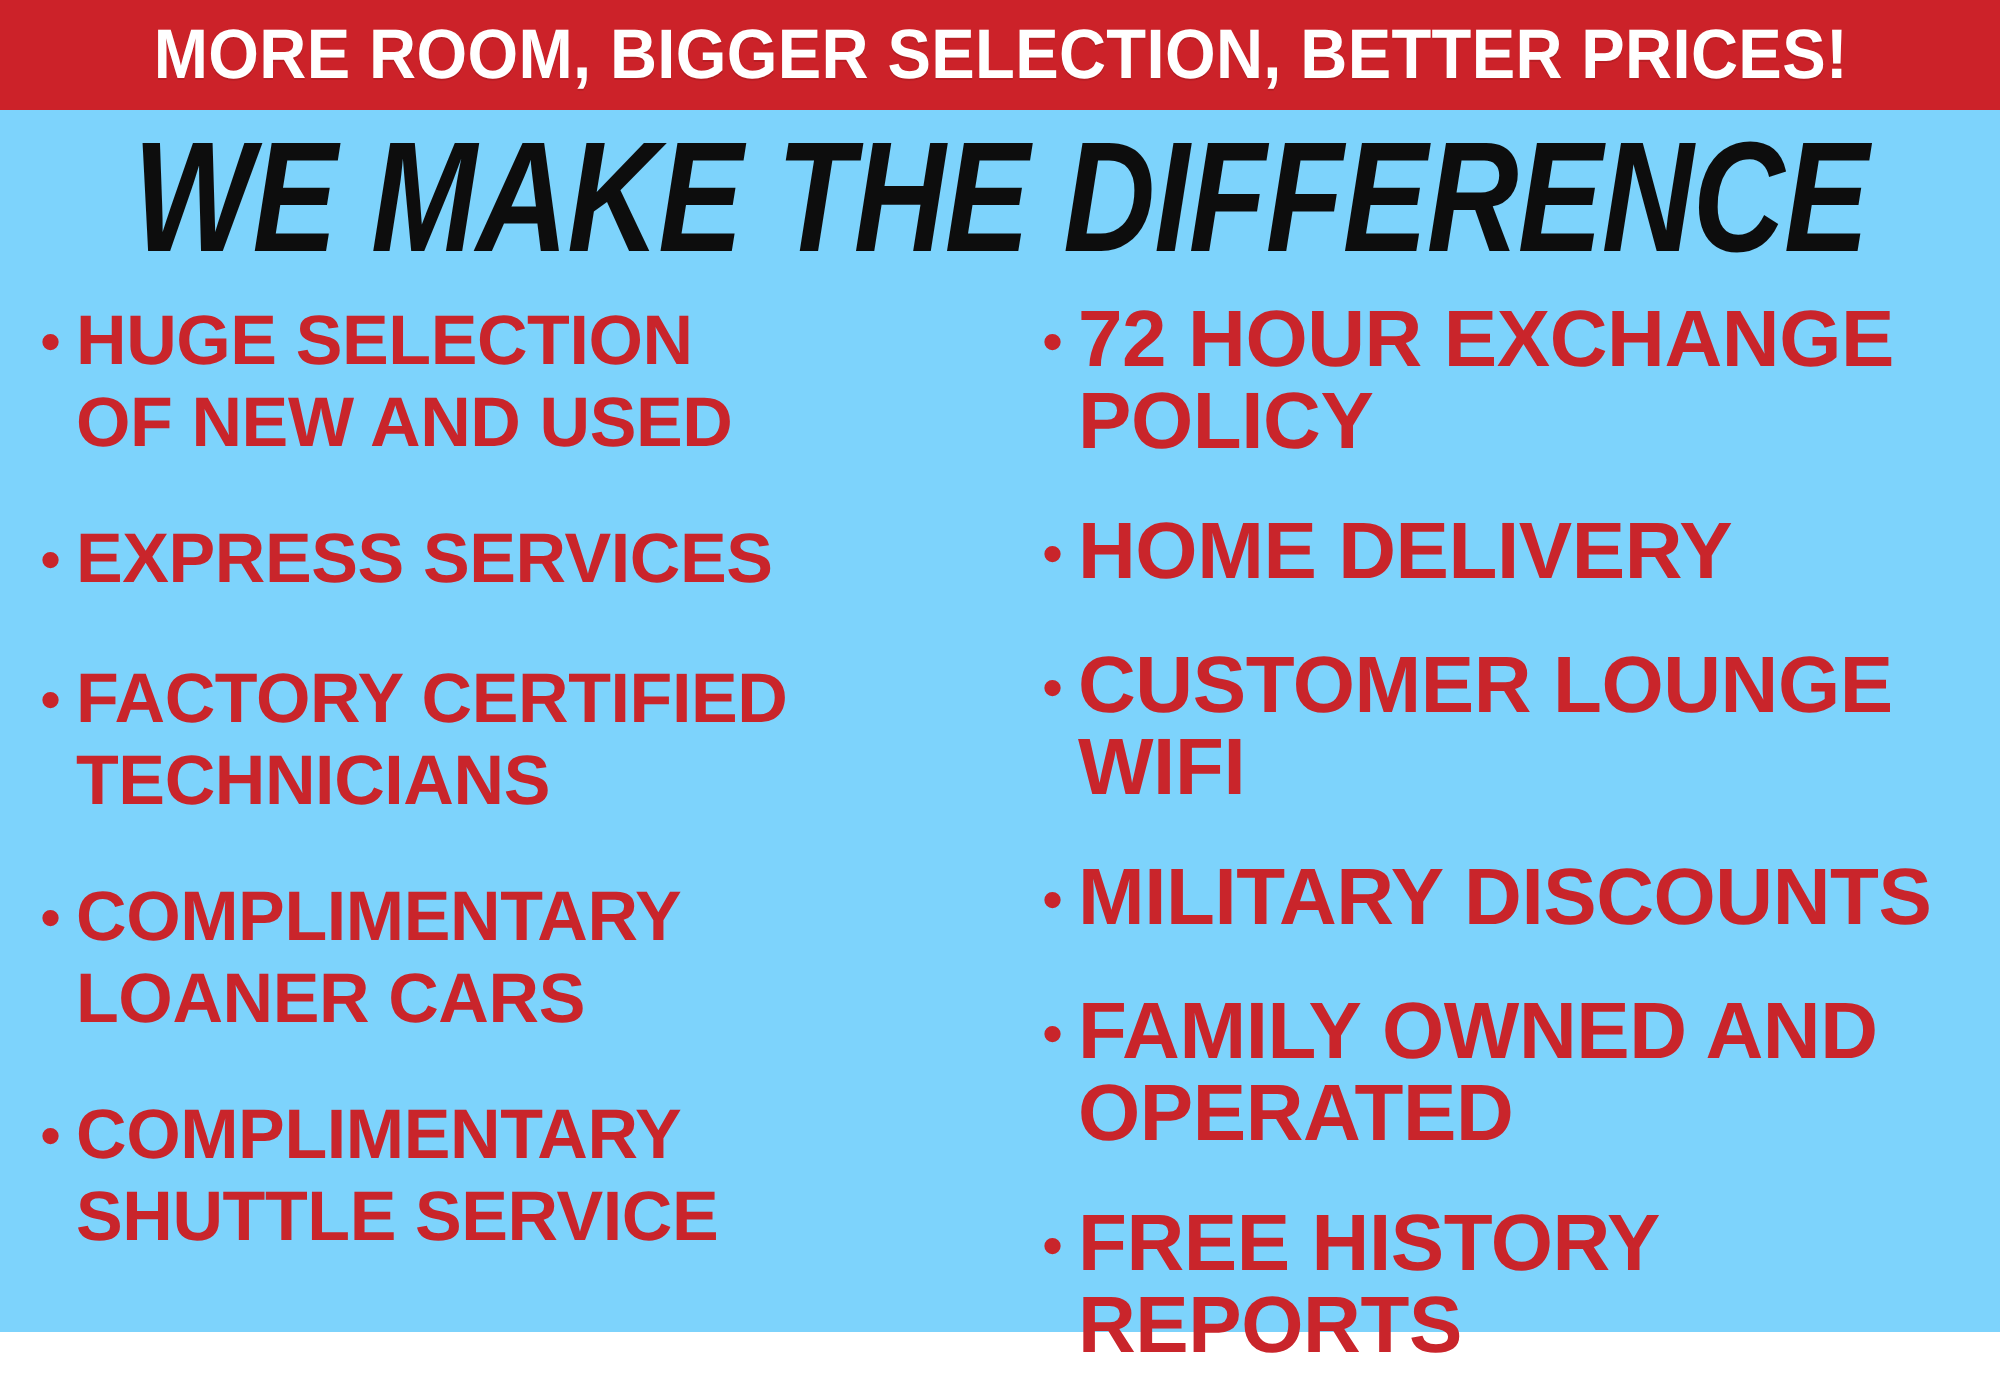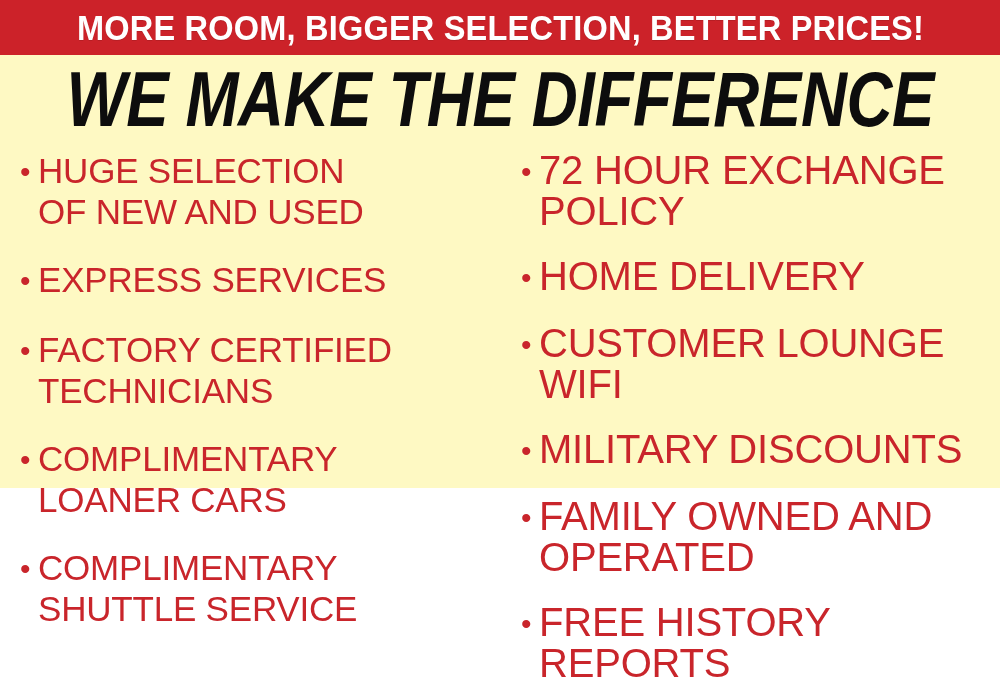--- a/index.html
+++ b/index.html
@@ -11,22 +11,22 @@
     width: 1000px;
     height: 694px;
     background: #ffffff;
     font-family: "Liberation Sans", sans-serif;
     overflow: hidden;
   }
 
   #ad-root {
     position: relative;
     width: 1000px;
-    height: 488px;
-    background: #fef9c3;
+    height: 666px;
+    background: #7dd3fc;
   }
 
   
   #top-banner {
     position: absolute;
     left: 0;
     top: 0;
     width: 1000px;
     height: 55px;
     background: #cc2229;
@@ -111,21 +111,21 @@
     line-height: 43px;
     text-align: left;
     padding-left: 6px;
     box-sizing: border-box;
   }
 
   .bullet-text {
     flex: 1 1 auto;
     color: #c9252b;
     font-family: "Liberation Sans", sans-serif;
-    font-weight: normal;
+    font-weight: bold;
     font-size: 35px;
     line-height: 41px;
     letter-spacing: -0.2px;
     text-transform: uppercase;
     white-space: pre-line;
   }
   #column-right .bullet-text {
     font-size: 40px;
   }
 </style>

